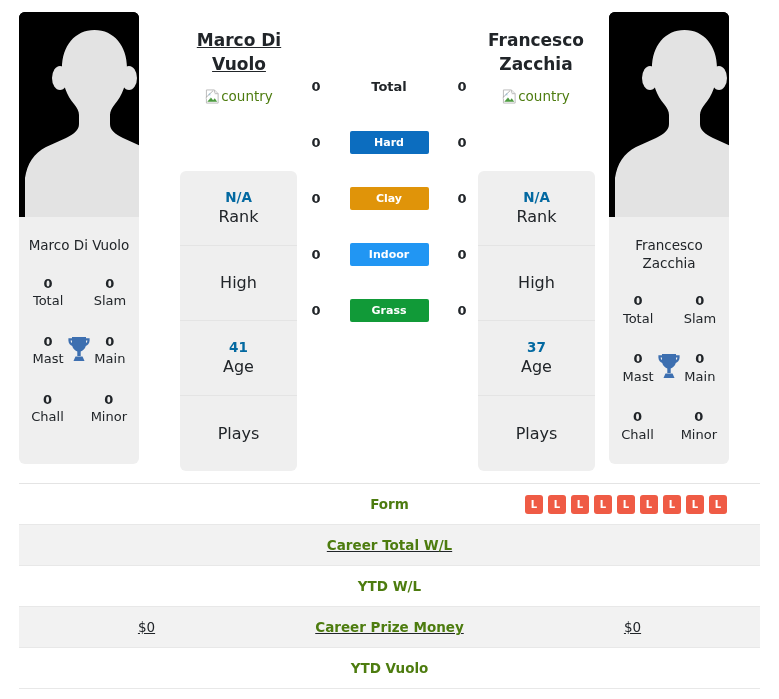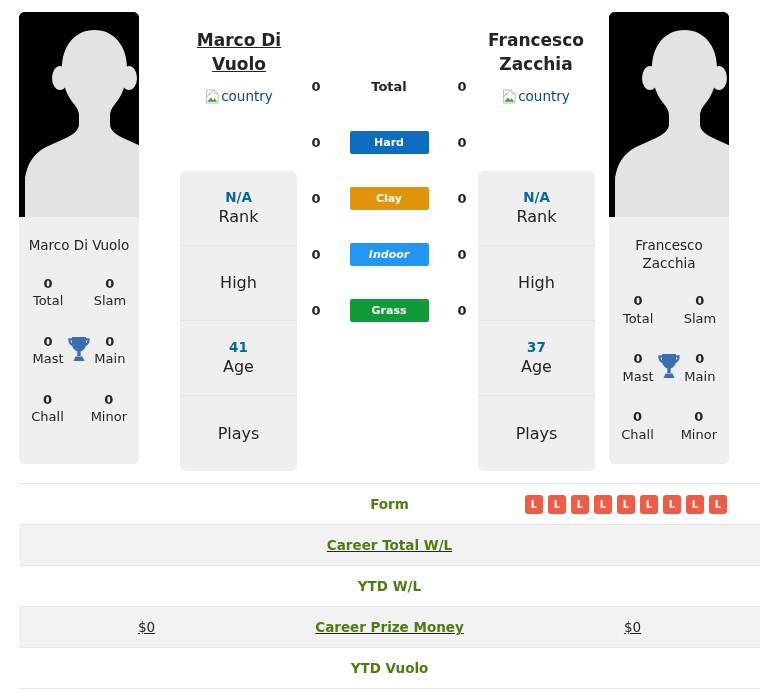--- a/index.html
+++ b/index.html
@@ -101,21 +101,21 @@
     font-weight: bold;
     color: #212529;
     line-height: 1.42;
   }
   .country-wrap {
     margin-top: 12px;
     display: inline-flex;
     align-items: center;
     justify-content: center;
     font-size: 13.5px;
-    color: #0c4a6e;
+    color: #4d7c0f;
   }
   .broken-img {
     width: 15px; height: 15px;
     margin-right: 1px;
     display: inline-block;
     vertical-align: -3px;
   }
 
   
   .info-panel {
@@ -433,21 +433,21 @@
       <div class="badge" id="badge-hard" style="background: rgb(12, 109, 191);">Hard</div>
       <div class="sval">0</div>
     </div>
     <div class="surface-row">
       <div class="sval">0</div>
       <div class="badge" id="badge-clay" style="background: rgb(224, 148, 9);">Clay</div>
       <div class="sval">0</div>
     </div>
     <div class="surface-row">
       <div class="sval">0</div>
-      <div class="badge" id="badge-indoor" style="background: rgb(33, 150, 243); font-style: italic;">Indoor</div>
+      <div class="badge" id="badge-indoor" style="background: rgb(33, 150, 243);">Indoor</div>
       <div class="sval">0</div>
     </div>
     <div class="surface-row">
       <div class="sval">0</div>
       <div class="badge" id="badge-grass" style="background: rgb(17, 154, 56);">Grass</div>
       <div class="sval">0</div>
     </div>
   </div>
 </div>
 

